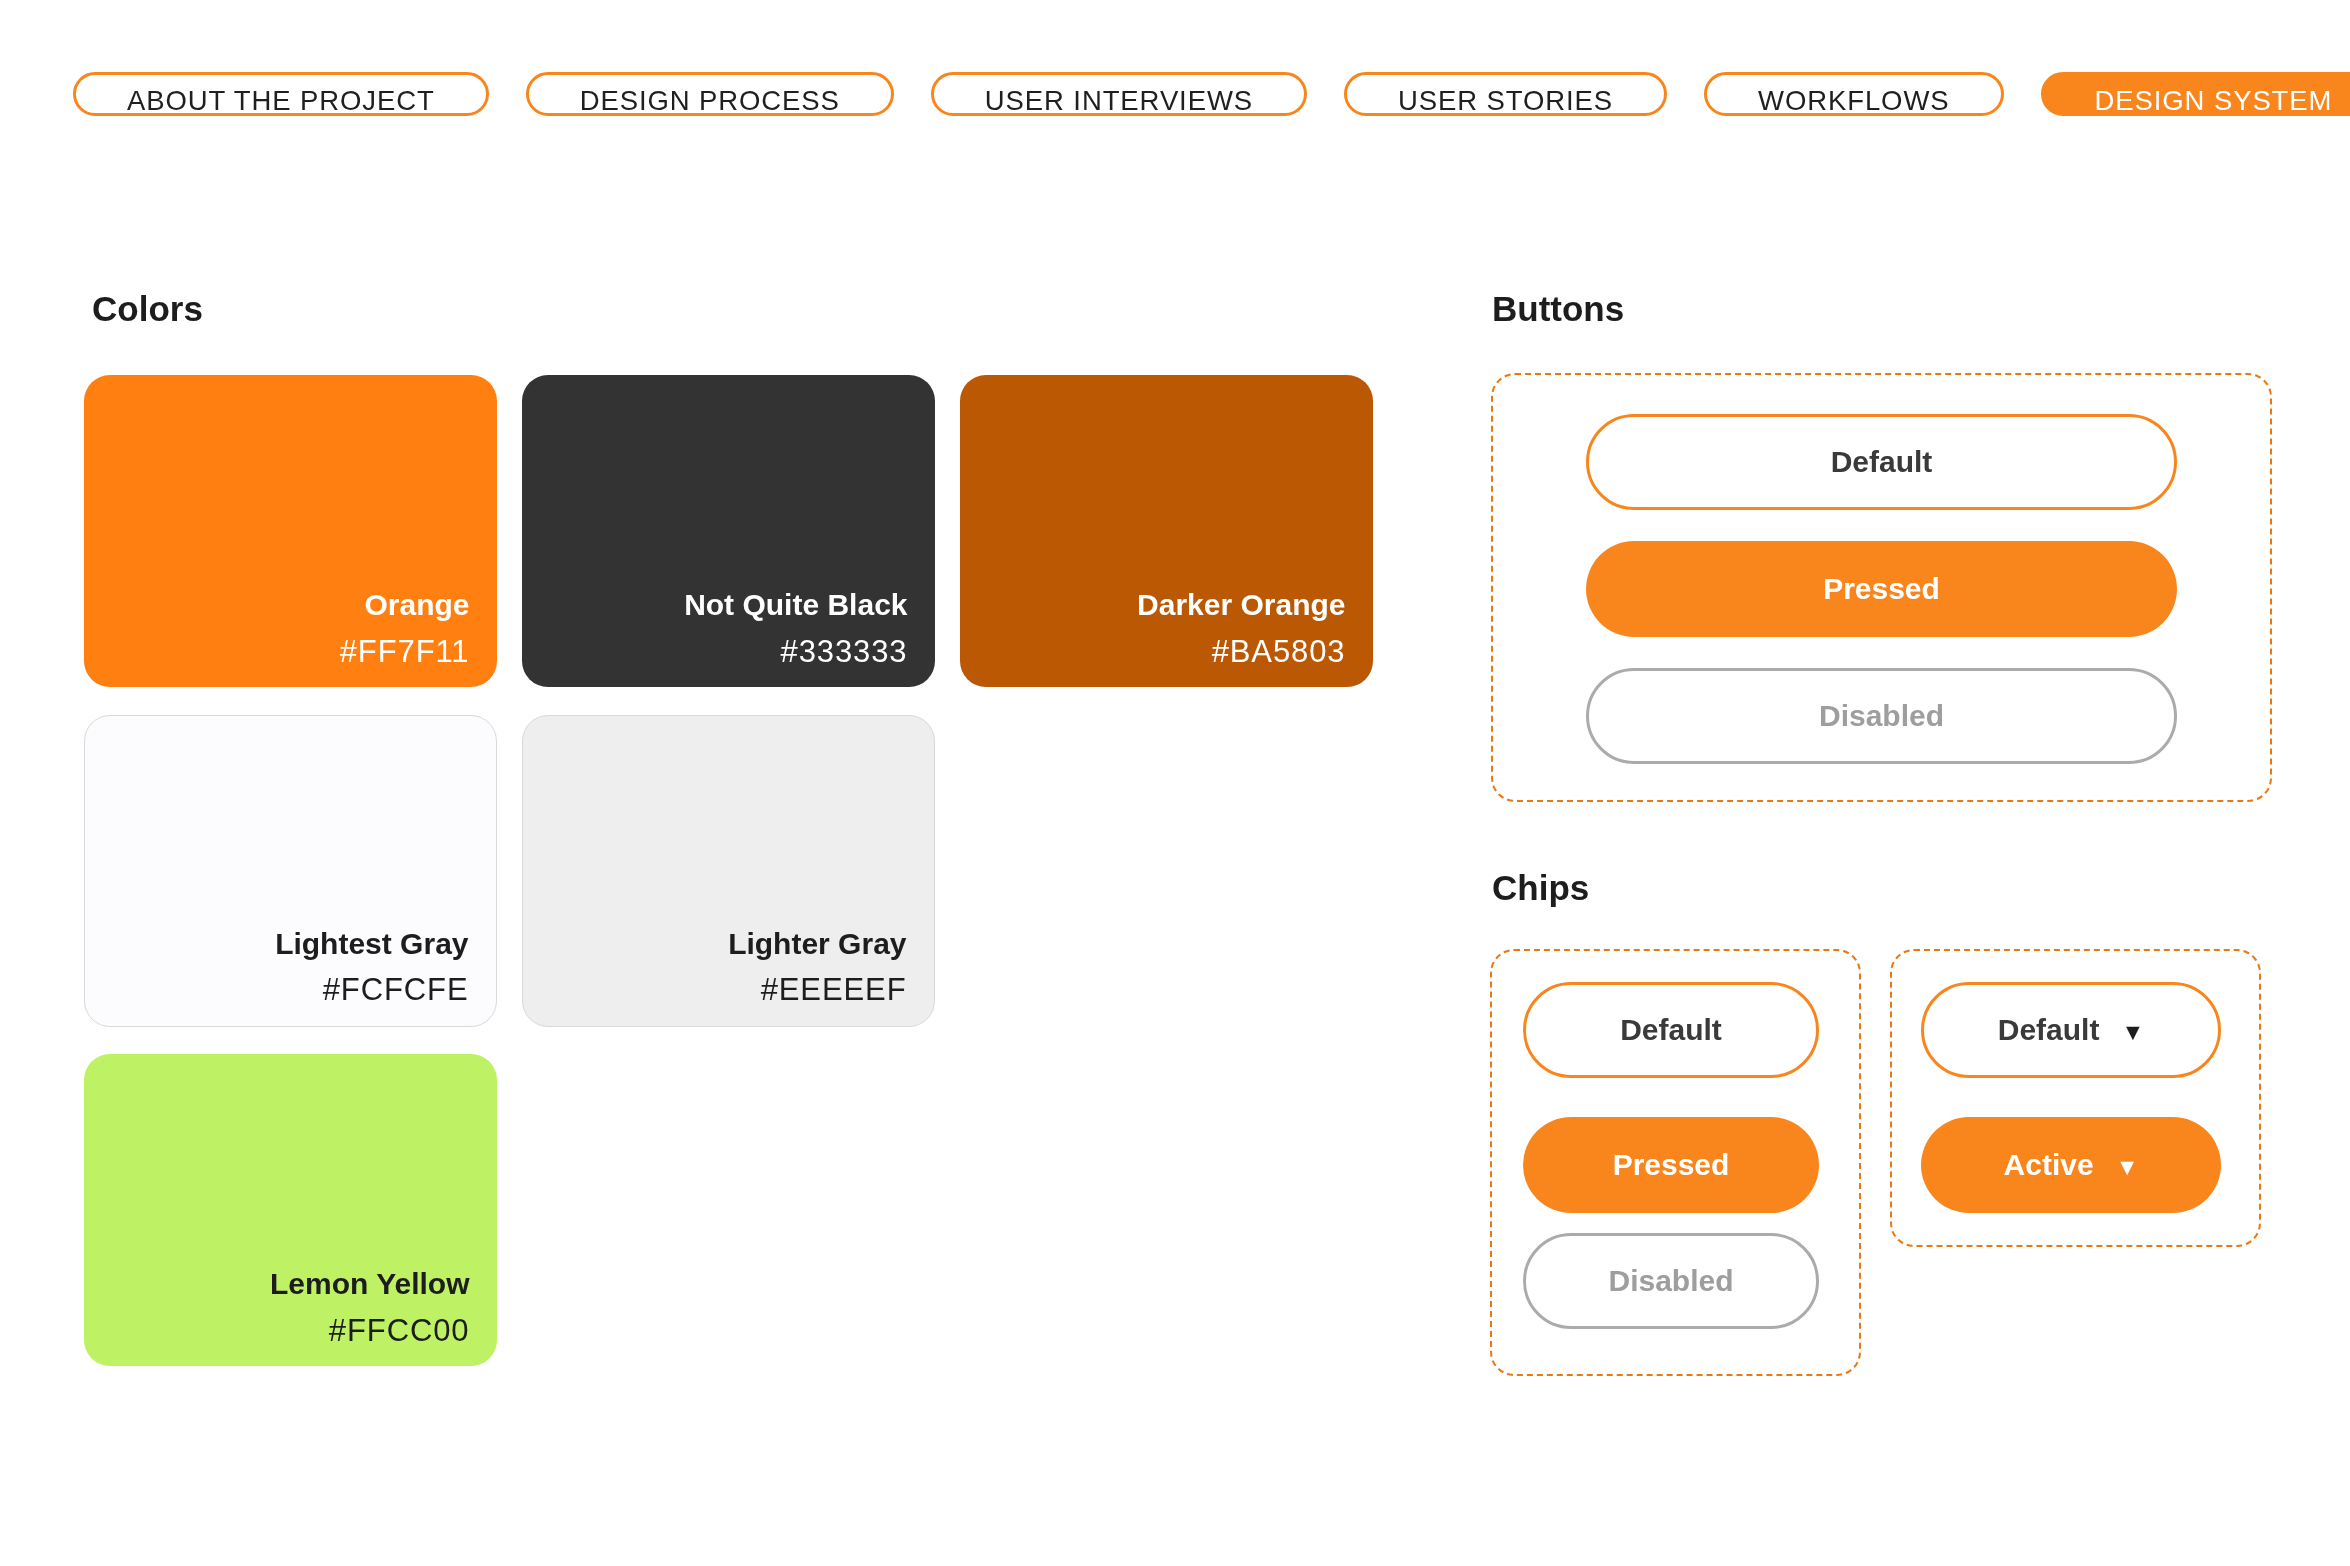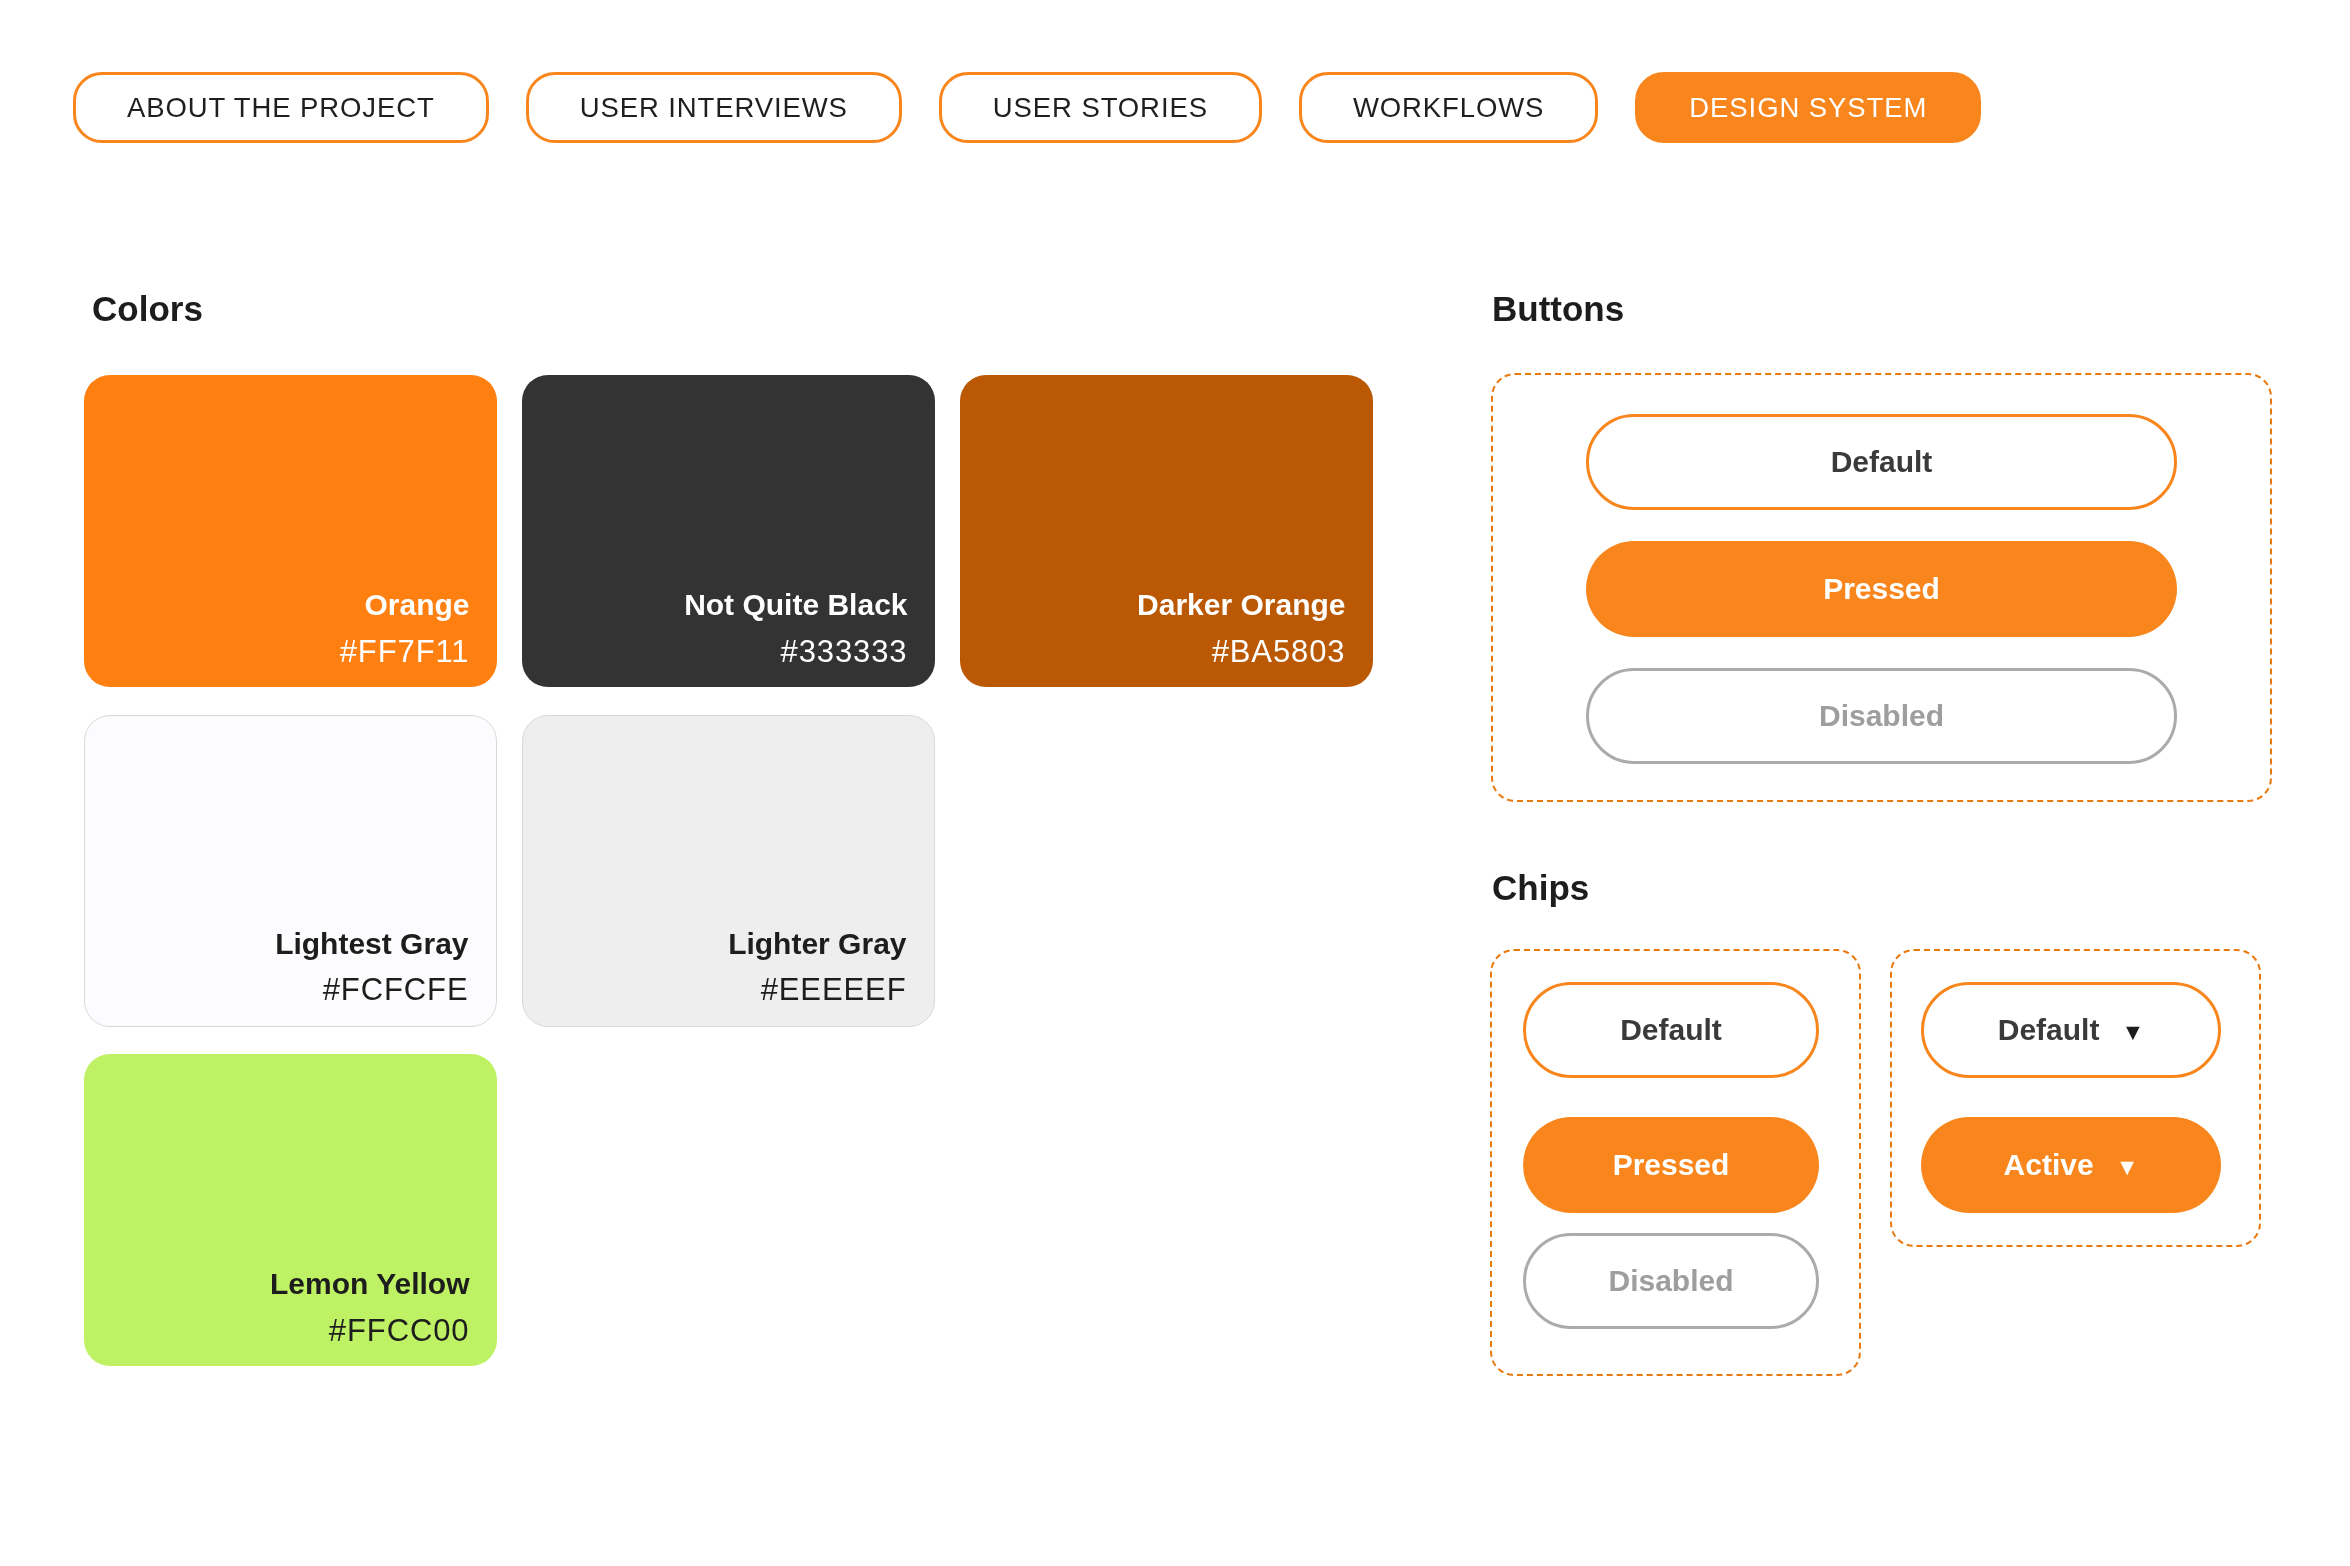--- a/index.html
+++ b/index.html
@@ -5,21 +5,21 @@
   * { box-sizing: border-box; margin: 0; padding: 0; }
   html, body { width: 2351px; height: 1567px; background: #FFFFFF; overflow: hidden; }
   body { font-family: "Liberation Sans", sans-serif; color: #1D1D1D; position: relative; }
 
   
   .tabs {
     position: absolute; left: 73px; top: 72px;
     display: flex; gap: 37px;
   }
   .tab {
-    height: 71px; line-height: 51px; padding: 0 51px;
+    height: 44px; line-height: 51px; padding: 0 51px;
     border: 3.7px solid #F8861D; border-radius: 29px;
     background: #FFFFFF; color: #1F1F1F;
     font-family: "Liberation Sans", sans-serif;
     font-size: 27.5px; font-weight: 500; letter-spacing: 0.9px;
     white-space: nowrap; cursor: pointer;
   }
   .tab.active { background: #F8861D; color: #FFFFFF; }
 
   
   .heading {
@@ -84,20 +84,21 @@
 
   .caret { font-size: 23px; line-height: 1; transform: translateY(1.8px); }
   .caret-dark  { color: #1D1D1D; }
   .caret-light { color: #FFFFFF; }
 </style>
 </head>
 <body>
 
 <nav class="tabs">
   <button class="tab">ABOUT THE PROJECT</button>
+  <button class="tab">DESIGN PROCESS</button>
   <button class="tab">USER INTERVIEWS</button>
   <button class="tab">USER STORIES</button>
   <button class="tab">WORKFLOWS</button>
   <button class="tab active">DESIGN SYSTEM</button>
 </nav>
 
 <div class="heading heading-colors">Colors</div>
 
 <div class="swatch-grid">
 

